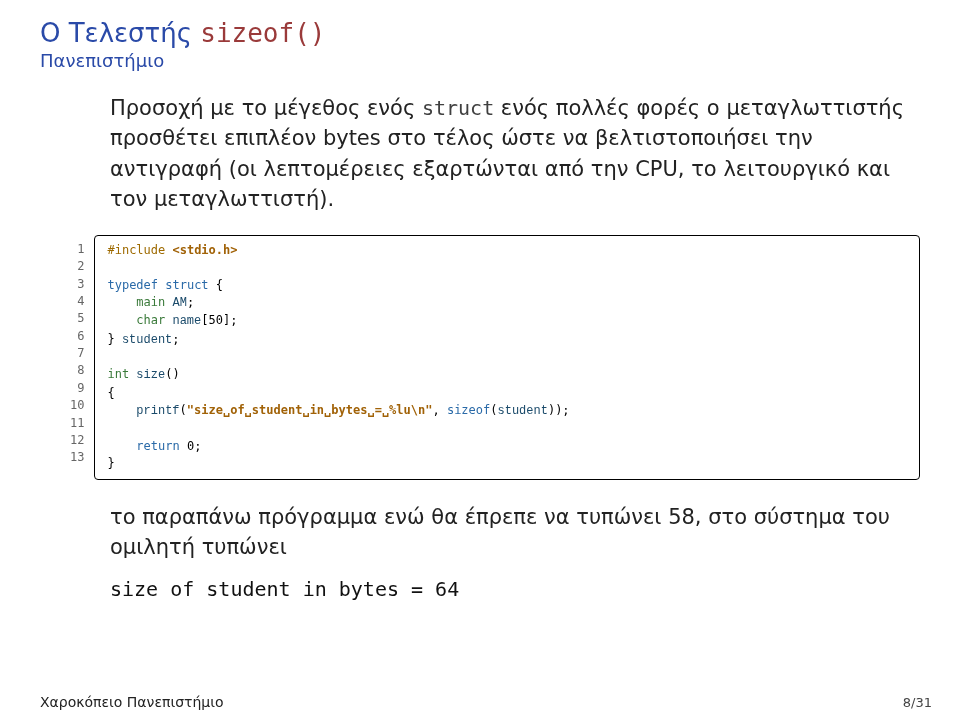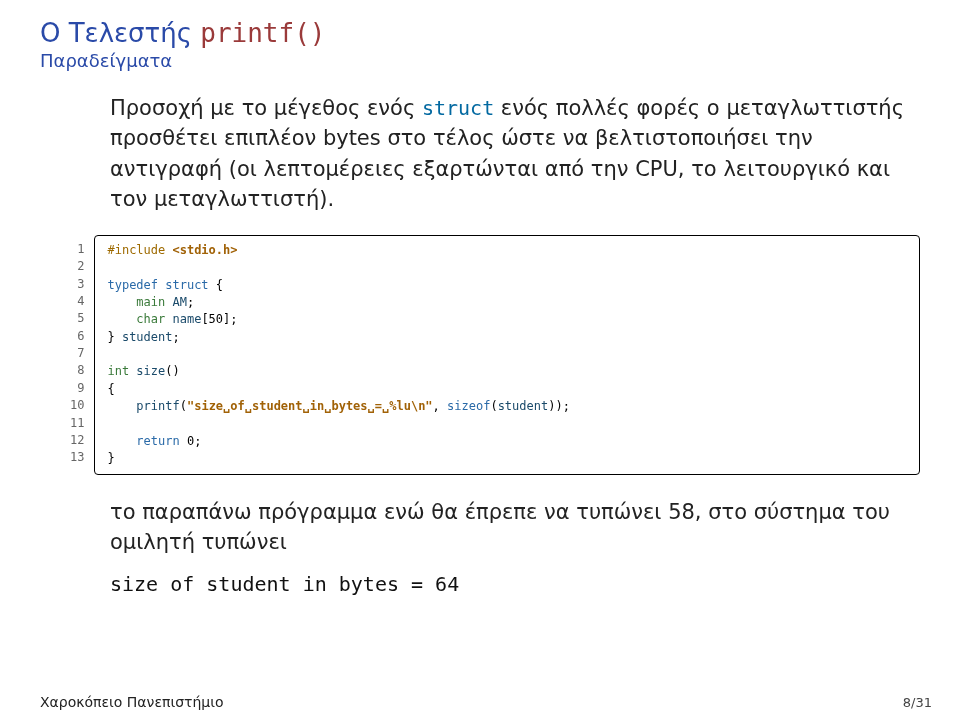--- a/index.html
+++ b/index.html
@@ -3,49 +3,49 @@
 <meta charset="utf-8">
 <style>
   * { box-sizing: border-box; margin: 0; padding: 0; }
   html, body { width: 960px; height: 718px; background: #fff; font-family: "DejaVu Sans", Arial, sans-serif; color: #000; }
   .page { position: relative; width: 960px; height: 718px; padding: 18px 40px 0 40px; }
   .title-line { font-size: 26px; margin-bottom: 2px; }
   .title-blue { color: #2a4aa8; }
   .title-tt { color: #9a3a3a; font-family: "DejaVu Sans Mono", Menlo, Consolas, monospace; }
   .subtitle { color: #2a4aa8; font-size: 18px; margin-bottom: 22px; }
   .body-para { font-size: 21px; line-height: 1.45; color: #222; margin: 0 0 20px 70px; max-width: 820px; }
-  .kw-struct { color: #0369a1; font-family: "DejaVu Sans Mono", Menlo, Consolas, monospace; font-size: 20px; }
+  .kw-struct { color: #404040; font-family: "DejaVu Sans Mono", Menlo, Consolas, monospace; font-size: 20px; }
 
   .code-wrap { display: flex; margin: 0 0 22px 30px; }
   .linenos { font-family: "DejaVu Sans Mono", Menlo, Consolas, monospace; font-size: 12px; color: #666; text-align: right; padding: 6px 10px 6px 0; line-height: 1.45; white-space: pre; }
   .codebox { border: 1px solid #000; border-radius: 4px; padding: 6px 12px; font-family: "DejaVu Sans Mono", Menlo, Consolas, monospace; font-size: 12px; line-height: 1.45; white-space: pre; width: 830px; color: #000; }
   .c-pp   { color: #9e6a00; }
   .c-str  { color: #a16207; font-weight: bold; }
   .c-kw   { color: #2a6aa8; }
   .c-type { color: #3a7a3a; }
-  .c-id   { color: #1a4a6a; }
+  .c-id   { color: #1a4a6a; font-family: Liberation Mono, monospace; }
 
   .result-para { font-size: 21px; line-height: 1.45; color: #222; margin: 0 0 14px 70px; max-width: 820px; }
   .tt-line { font-family: "DejaVu Sans Mono", Menlo, Consolas, monospace; font-size: 20px; color: #111; margin-left: 70px; }
 
   .footer { position: absolute; bottom: 8px; left: 40px; right: 28px; display: flex; justify-content: space-between; align-items: baseline; }
   .footer-left { font-size: 14px; color: #222; }
   .footer-right { font-size: 13px; color: #444; }
 </style>
 </head>
 <body>
 
 <div class="page">
 
   <div class="title-line">
     <span class="title-blue">Ο Τελεστής</span>
     <span> </span>
-    <span class="title-tt">printf()</span>
+    <span class="title-tt">sizeof()</span>
   </div>
-  <div class="subtitle">Παραδείγματα</div>
+  <div class="subtitle">Πανεπιστήμιο</div>
 
   <p class="body-para">
     <span>Προσοχή με το μέγεθος ενός </span><span class="kw-struct">struct</span><span> ενός πολλές φορές ο μεταγλωττιστής προσθέτει επιπλέον bytes στο τέλος ώστε να βελτιστοποιήσει την αντιγραφή (οι λεπτομέρειες εξαρτώνται από την CPU, το λειτουργικό και τον μεταγλωττιστή).</span>
   </p>
 
   <div class="code-wrap">
     <div class="linenos">1
 2
 3
 4

